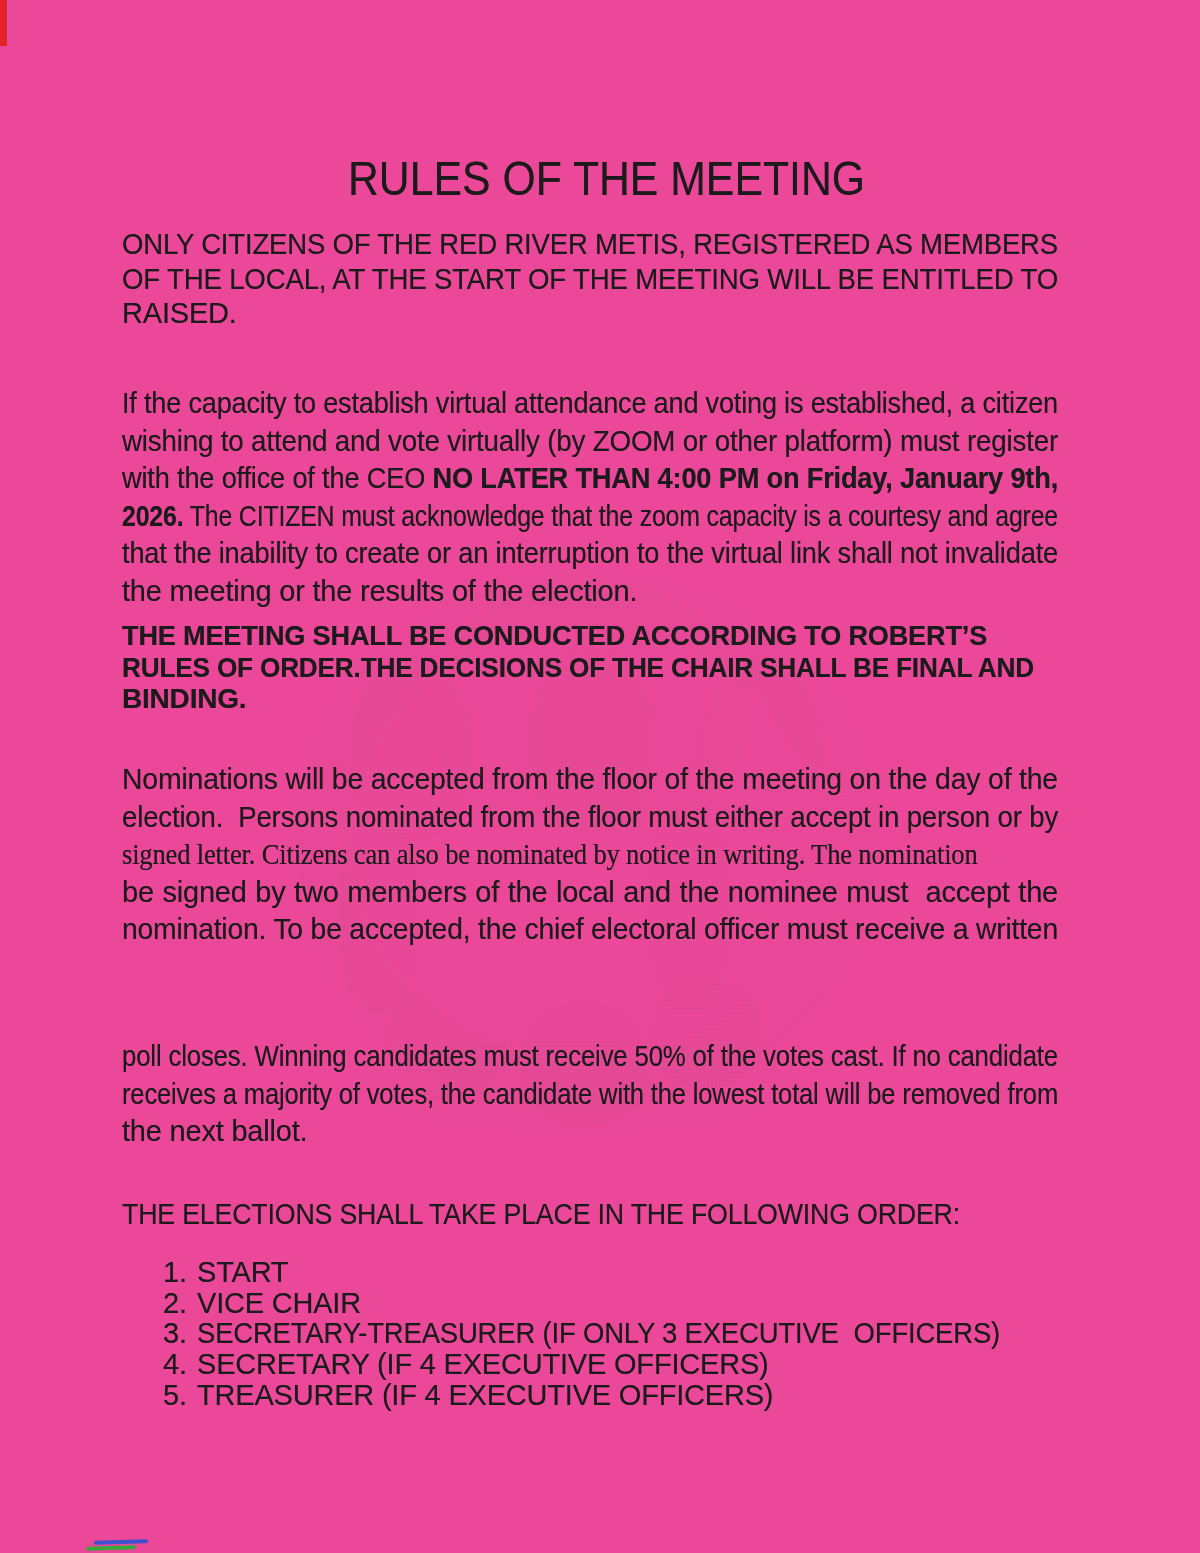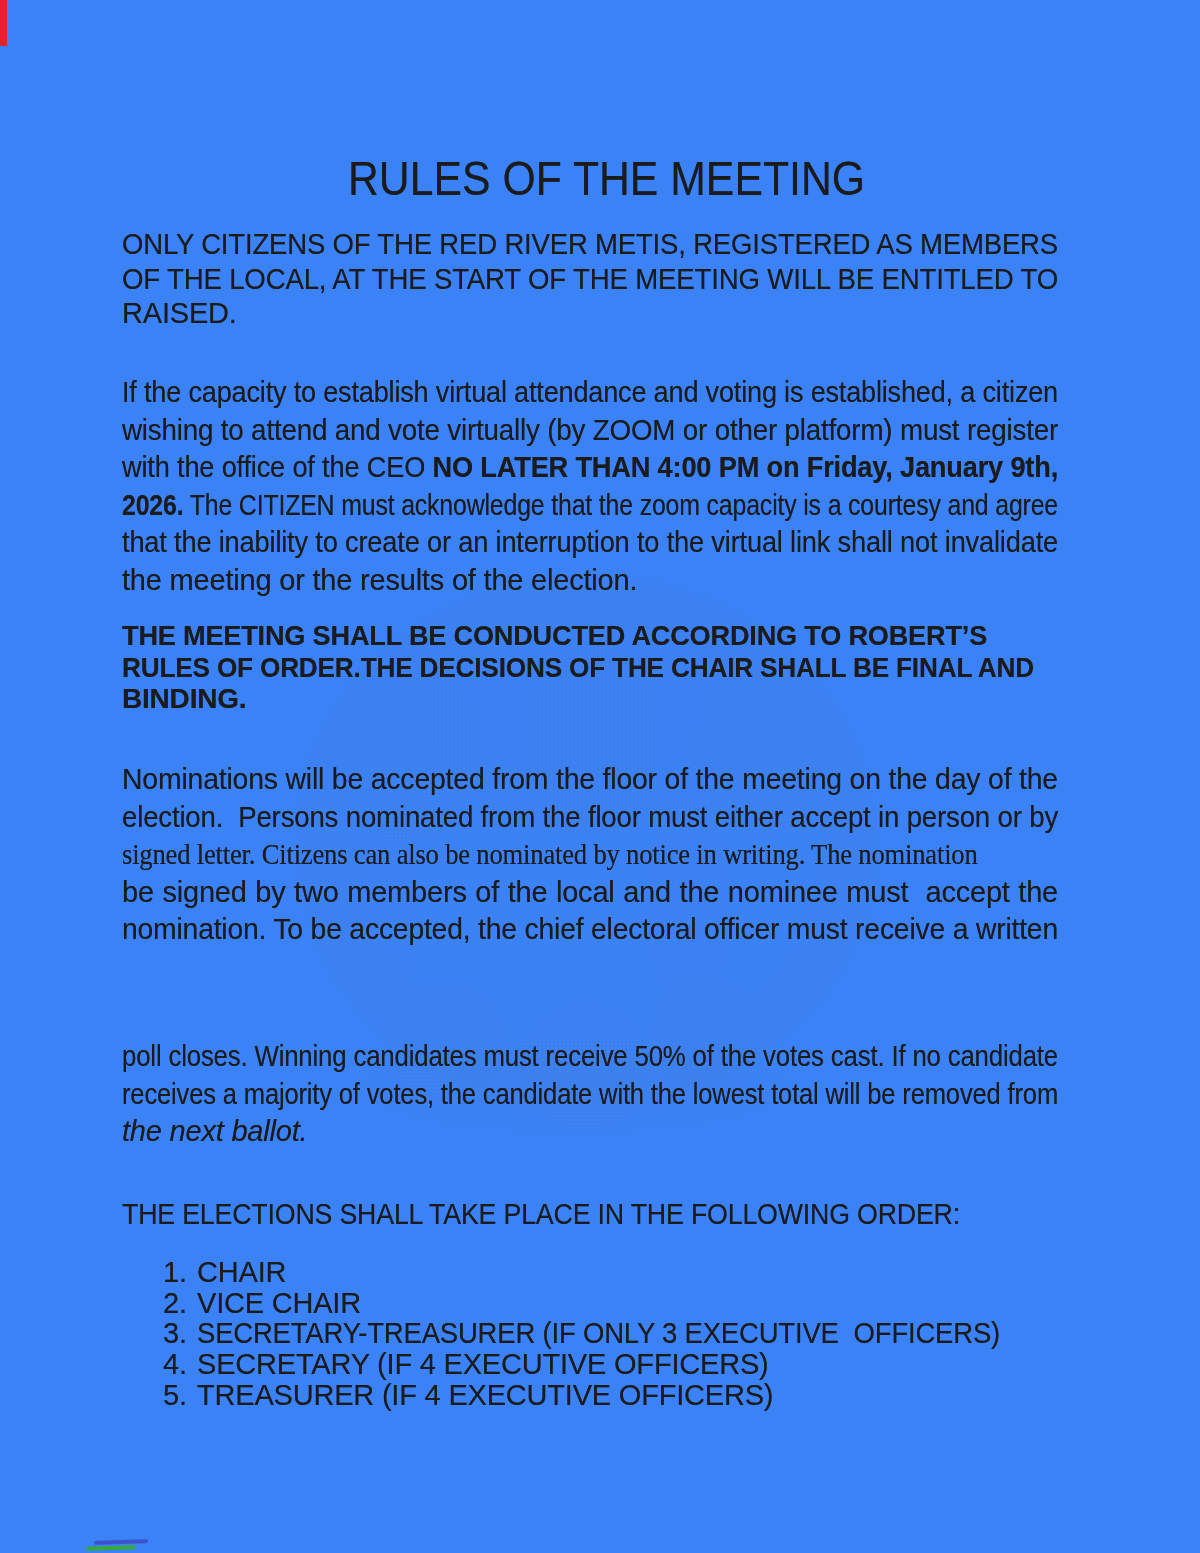--- a/index.html
+++ b/index.html
@@ -1,20 +1,20 @@
 <!DOCTYPE html>
 <html><head>
 <meta charset="utf-8">
 <style>
   html, body { margin: 0; padding: 0; background: #ffffff; }
   .page {
     position: relative;
     width: 1200px;
     height: 1553px;
-    background: #3b82f6;
+    background: #ec4899;
     overflow: hidden;
     font-family: "Liberation Sans", "DejaVu Sans", sans-serif;
     color: #1b1b1b;
   }
 
   
   .watermark { position: absolute; inset: 0; z-index: 0; }
   .wm {
     position: absolute;
     background-image: radial-gradient(circle, rgba(90,90,90,.55) 1px, rgba(0,0,0,0) 1.4px);
@@ -92,21 +92,21 @@
     <div class="line" style="height:50px; line-height:50px;">
       <span class="fit" style="transform: scaleX(0.8724);">RULES OF THE MEETING</span>
     </div>
   </div>
 
   <div class="para" style="top:227px;">
       <div class="line" style="height: 34.5px; line-height: 34.5px;"><span class="fit" style="transform: scaleX(0.9496);"><span>ONLY CITIZENS OF THE RED RIVER METIS, REGISTERED AS MEMBERS</span></span></div>
       <div class="line" style="height: 34.5px; line-height: 34.5px;"><span class="fit" style="transform: scaleX(0.9531);"><span>OF THE LOCAL, AT THE START OF THE MEETING WILL BE ENTITLED TO</span></span></div>
       <div class="line" style="height: 34.5px; line-height: 34.5px;"><span class="fit"><span>RAISED.</span></span></div>
     </div>
-  <div class="para" style="top:374px;">
+  <div class="para" style="top:385px;">
       <div class="line" style="height: 37.6px; line-height: 37.6px;"><span class="fit" style="transform: scaleX(0.9341);"><span>If the capacity to establish virtual attendance and voting is established, a citizen</span></span></div>
       <div class="line" style="height: 37.6px; line-height: 37.6px;"><span class="fit" style="transform: scaleX(0.9578);"><span>wishing to attend and vote virtually (by ZOOM or other platform) must register</span></span></div>
       <div class="line" style="height: 37.6px; line-height: 37.6px;"><span class="fit" style="transform: scaleX(0.9382);"><span>with the office of the CEO </span><b>NO LATER THAN 4:00 PM on Friday, January 9th,</b></span></div>
       <div class="line" style="height: 37.6px; line-height: 37.6px;"><span class="fit" style="transform: scaleX(0.8582);"><b>2026.</b><span> The CITIZEN must acknowledge that the zoom capacity is a courtesy and agree</span></span></div>
       <div class="line" style="height: 37.6px; line-height: 37.6px;"><span class="fit" style="transform: scaleX(0.9394);"><span>that the inability to create or an interruption to the virtual link shall not invalidate</span></span></div>
       <div class="line" style="height: 37.6px; line-height: 37.6px;"><span class="fit"><span>the meeting or the results of the election.</span></span></div>
     </div>
   <div class="para bold-caps" style="top:620px;">
       <div class="line" style="height: 31.5px; line-height: 31.5px;"><span class="fit" style="transform: scaleX(0.9688);"><span>THE MEETING SHALL BE CONDUCTED ACCORDING TO ROBERT’S</span></span></div>
       <div class="line" style="height: 31.5px; line-height: 31.5px;"><span class="fit" style="transform: scaleX(0.9351);"><span>RULES OF ORDER.THE DECISIONS OF THE CHAIR SHALL BE FINAL AND</span></span></div>
@@ -115,30 +115,30 @@
   <div class="para" style="top:750px;">
       <div class="line" style="height: 37.6px; line-height: 37.6px; margin-top: 11px;"><span class="fit" style="transform: scaleX(0.9798);"><span>Nominations will be accepted from the floor of the meeting on the day of the</span></span></div>
       <div class="line" style="height: 37.6px; line-height: 37.6px;"><span class="fit" style="transform: scaleX(0.953);"><span>election.  Persons nominated from the floor must either accept in person or by</span></span></div>
       <div class="line" style="height: 37.6px; line-height: 37.6px; font-family: Liberation Serif, serif;"><span class="fit" style="transform: scaleX(0.9166);"><span>signed letter. Citizens can also be nominated by notice in writing. The nomination</span></span></div>
       <div class="line" style="height: 37.6px; line-height: 37.6px;"><span class="fit" style="word-spacing: 0.73px;"><span>be signed by two members of the local and the nominee must  accept the</span></span></div>
       <div class="line" style="height: 37.6px; line-height: 37.6px;"><span class="fit" style="transform: scaleX(0.9764);"><span>nomination. To be accepted, the chief electoral officer must receive a written</span></span></div>
     </div>
   <div class="para" style="top:1038px;">
       <div class="line" style="height: 37.6px; line-height: 37.6px;"><span class="fit" style="transform: scaleX(0.8896);"><span>poll closes. Winning candidates must receive 50% of the votes cast. If no candidate</span></span></div>
       <div class="line" style="height: 37.6px; line-height: 37.6px;"><span class="fit" style="transform: scaleX(0.8821);"><span>receives a majority of votes, the candidate with the lowest total will be removed from</span></span></div>
-      <div class="line" style="height: 37.6px; line-height: 37.6px; font-style: italic;"><span class="fit"><span>the next ballot.</span></span></div>
+      <div class="line" style="height: 37.6px; line-height: 37.6px;"><span class="fit"><span>the next ballot.</span></span></div>
     </div>
   <div class="para" style="top:1197px;">
       <div class="line" style="height: 34px; line-height: 34px;"><span class="fit" style="transform: scaleX(0.9226);"><span>THE ELECTIONS SHALL TAKE PLACE IN THE FOLLOWING ORDER:</span></span></div>
     </div>
 
   <div class="list">
       <div class="list-item">
         <span class="num">1.</span>
-        <span class="label"><span class="fit">CHAIR</span></span>
+        <span class="label"><span class="fit">START</span></span>
       </div>
       <div class="list-item">
         <span class="num">2.</span>
         <span class="label"><span class="fit">VICE CHAIR</span></span>
       </div>
       <div class="list-item">
         <span class="num">3.</span>
         <span class="label"><span class="fit" style="transform: scaleX(0.948);">SECRETARY-TREASURER (IF ONLY 3 EXECUTIVE  OFFICERS)</span></span>
       </div>
       <div class="list-item">

